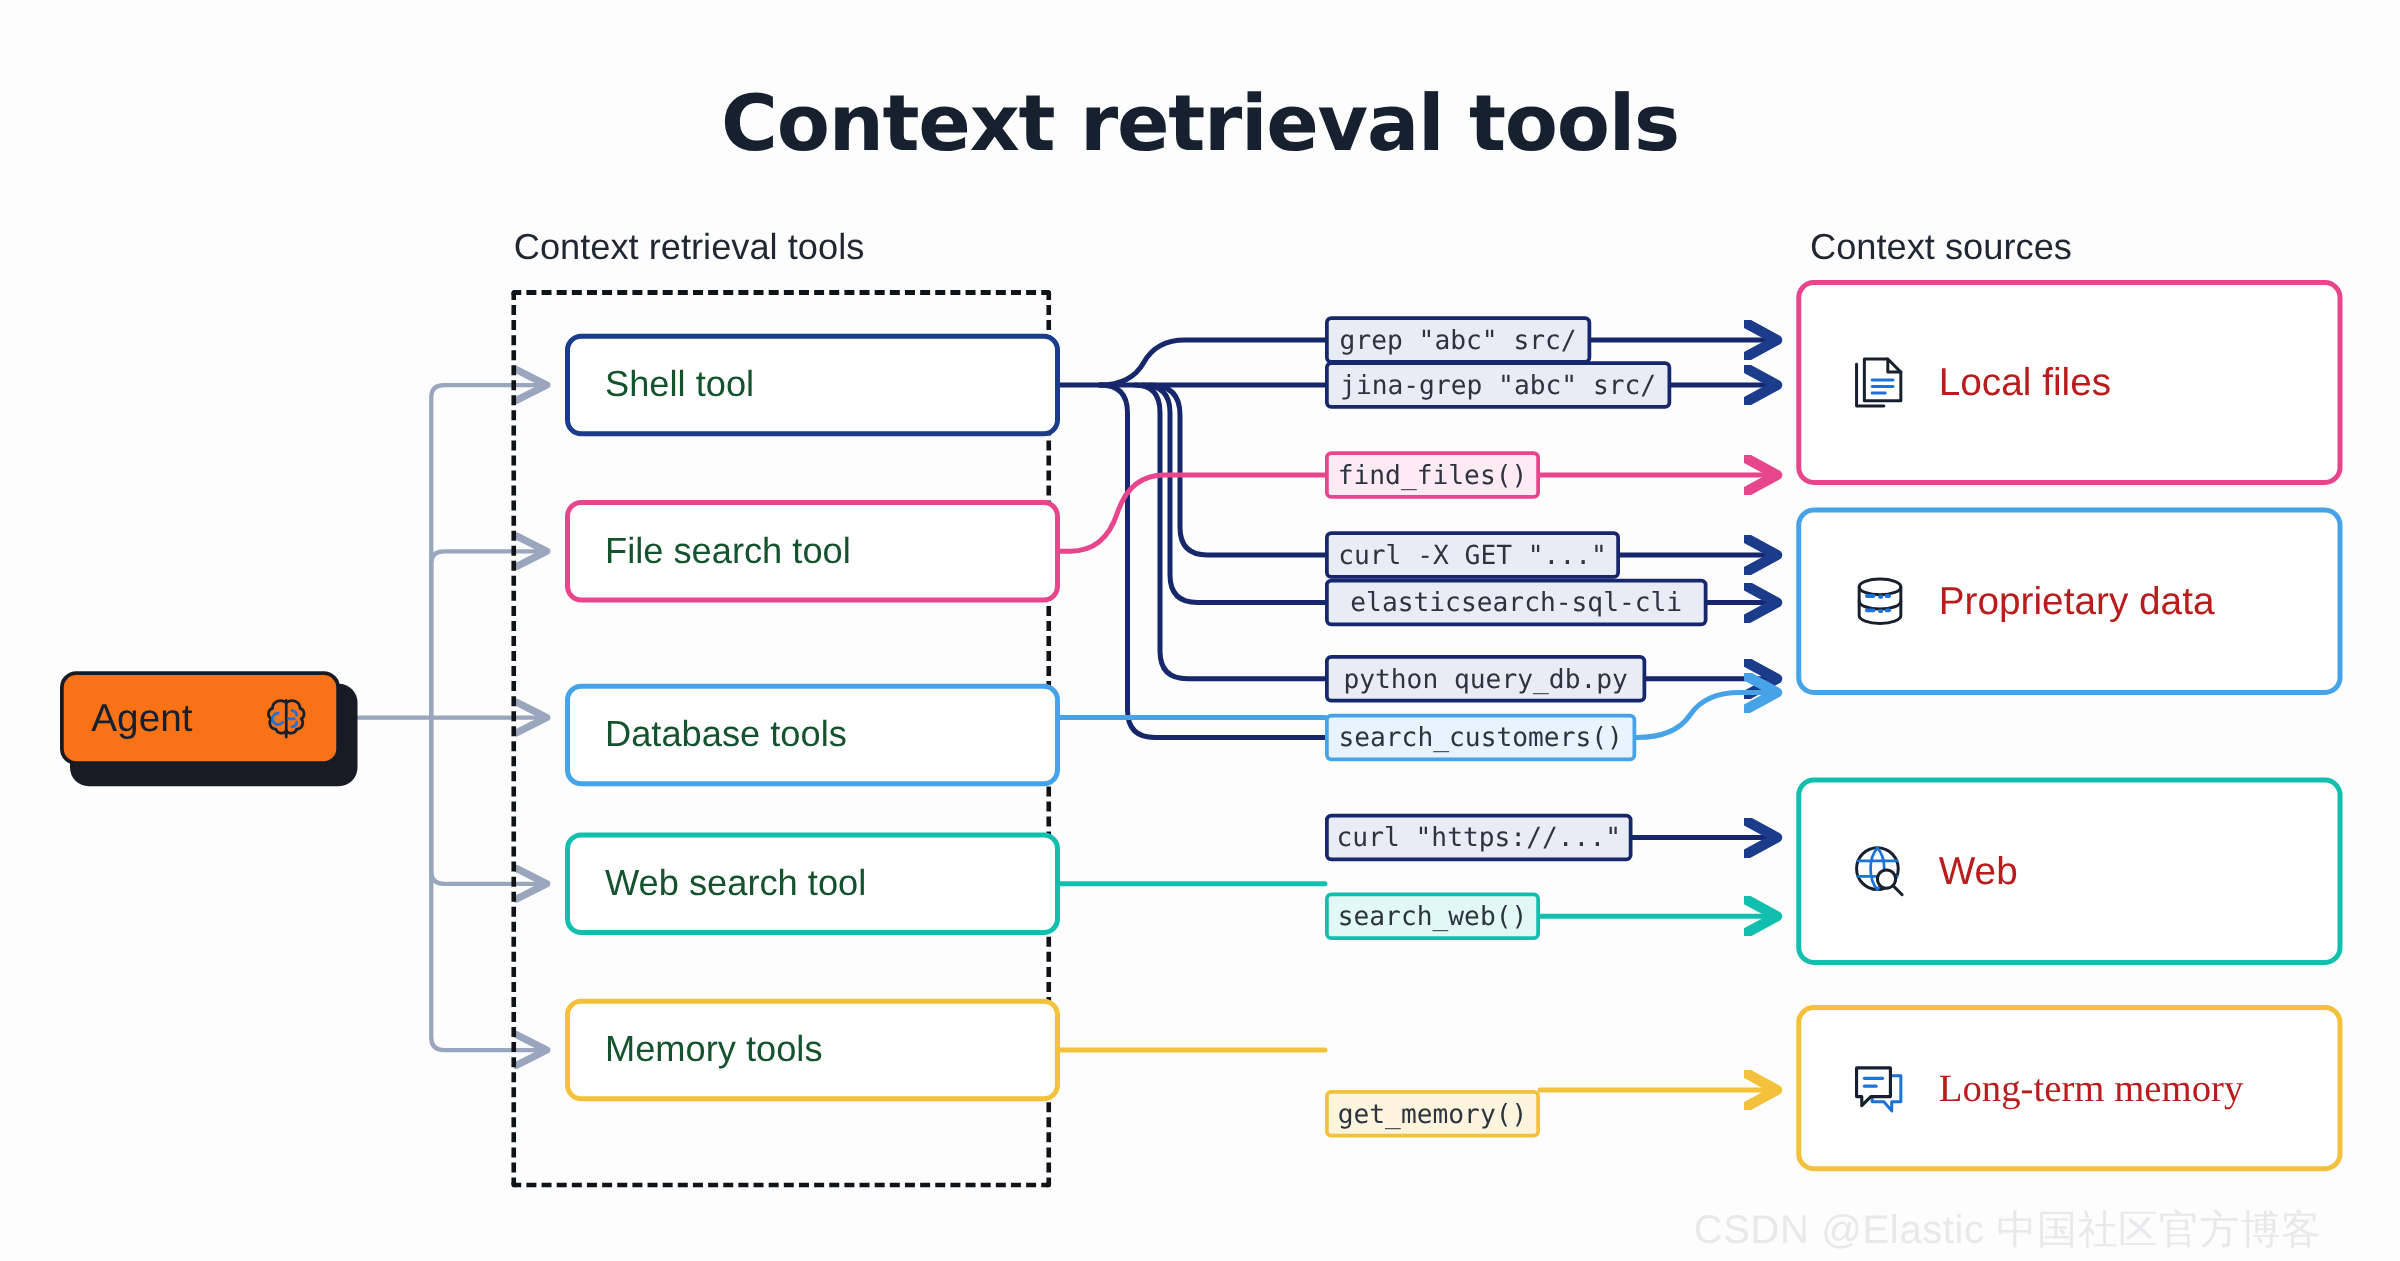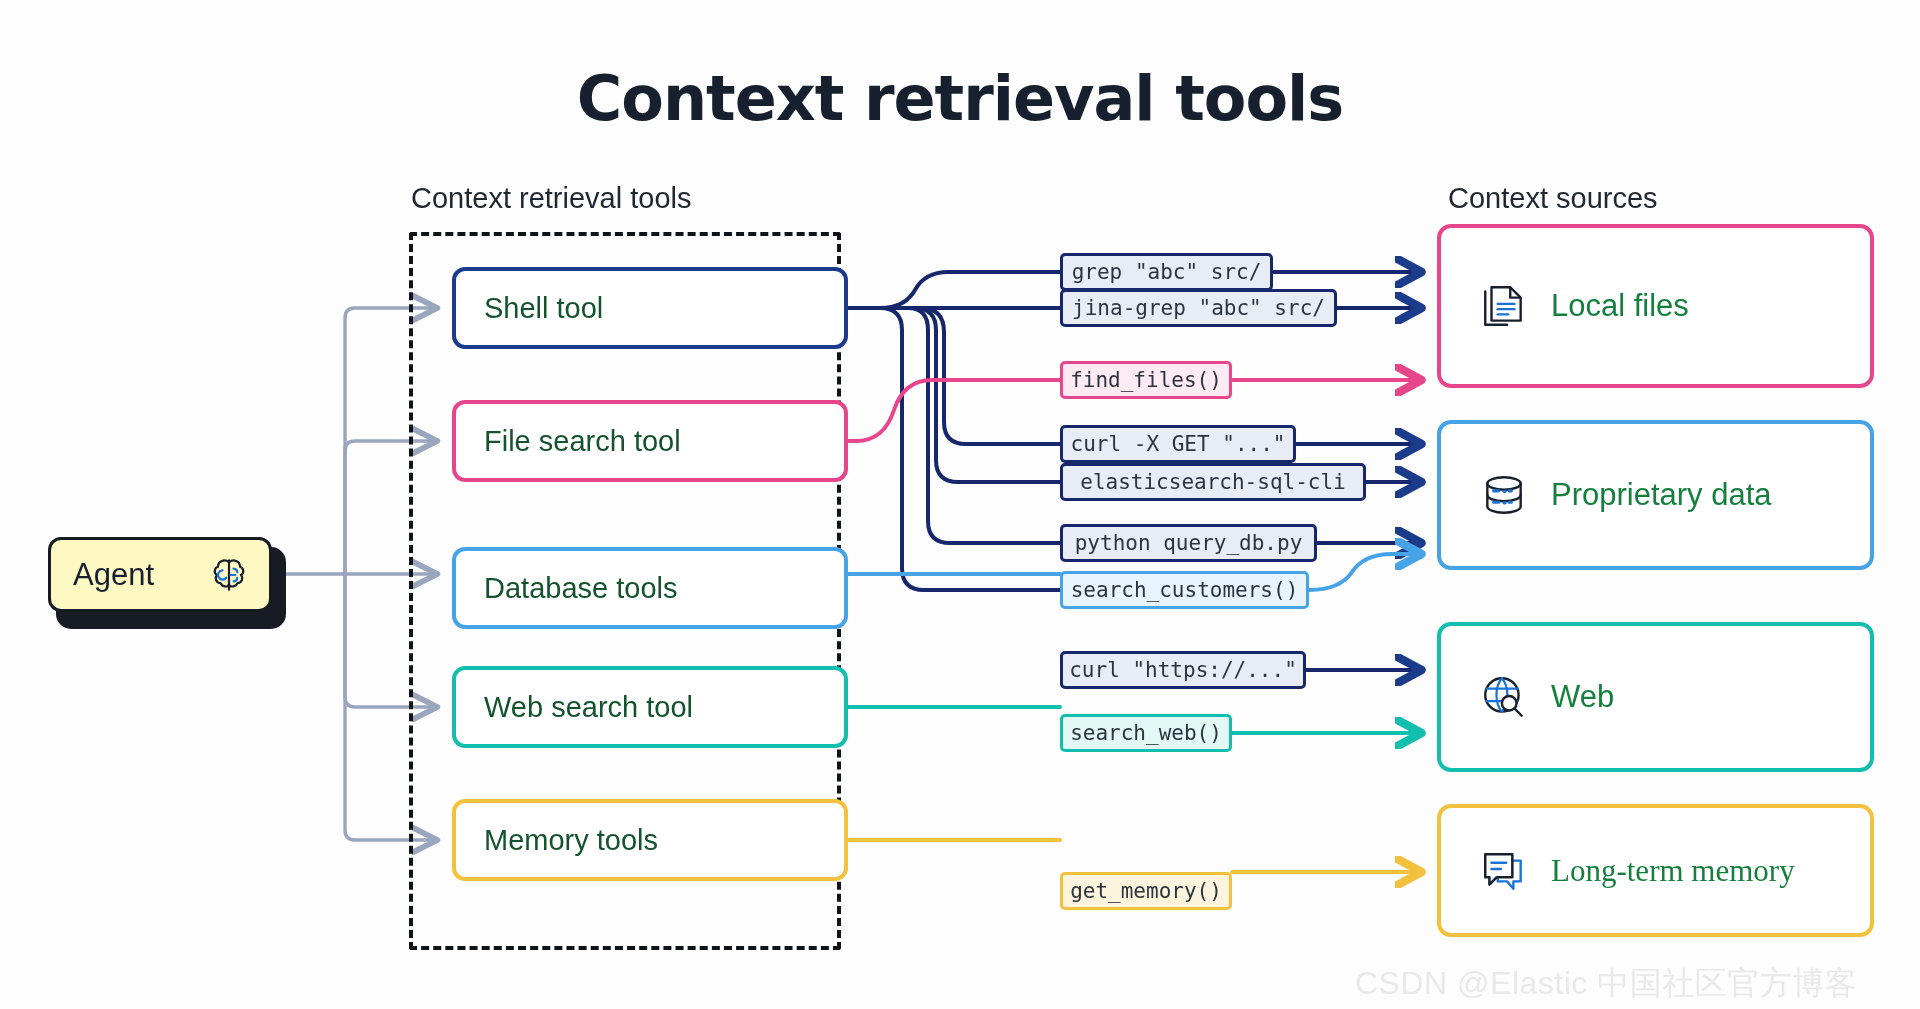--- a/index.html
+++ b/index.html
@@ -31,41 +31,41 @@
     background:transparent;
   }
 
   
   .agent-shadow{
     position:absolute;left:56px;top:547px;width:230px;height:82px;
     background:#171b24;border-radius:15px;
   }
   .agent{
     position:absolute;left:48px;top:537px;width:224px;height:75px;
-    background:#fef9c3;border:3px solid #171b24;border-radius:13px;
+    background:#f97316;border:3px solid #171b24;border-radius:13px;
     box-sizing:border-box;display:flex;align-items:center;
     justify-content:space-between;padding:0 18px 0 22px;
   }
   .agent-label{font-size:31px;color:#16202e;}
   .agent-icon{width:44px;height:44px;display:block;}
 
   
   .tool{
     position:absolute;left:452px;width:396px;height:82px;
     background:#ffffff;border:4px solid #000;border-radius:13px;
     box-sizing:border-box;display:flex;align-items:center;padding-left:28px;
     font-size:29px;color:#14532d;
   }
 
   
   .source{
     position:absolute;left:1437px;width:437px;
     background:#ffffff;border:4px solid #000;border-radius:14px;
     box-sizing:border-box;display:flex;align-items:center;padding-left:38px;
-    font-size:31px;color:#15803d;gap:22px;
+    font-size:31px;color:#b91c1c;gap:22px;
   }
   .source .sicon{width:50px;height:50px;flex:0 0 auto;display:block;}
 
   
   .cmd{
     position:absolute;height:38px;border:3px solid #000;border-radius:5px;
     box-sizing:border-box;display:flex;align-items:center;justify-content:center;
     padding:0 9px;white-space:nowrap;
     font-family:"DejaVu Sans Mono","Liberation Mono",monospace;
     font-size:21px;color:#2c3440;letter-spacing:0px;
@@ -251,21 +251,21 @@
         <g fill="none" stroke="#1b72d8" stroke-width="2.3" stroke-linecap="round">
           <path d="M18,22 L34,22"></path>
             <path d="M18,27 L34,27"></path>
             <path d="M18,32 L28,32"></path>
         </g>
       </svg>
     </span>
     <span>Local files</span>
   </div>
 
-  <div class="source" style="top:420px;height:150px;border-color:#47a3e8;">
+  <div class="source" style="top:406px;height:150px;border-color:#47a3e8;">
     <span>
       <svg class="sicon" viewBox="0 0 48 48">
         <g fill="none" stroke="#16202e" stroke-width="2.3" stroke-linejoin="round" stroke-linecap="round">
           <ellipse cx="24" cy="13" rx="16" ry="6"></ellipse>
           <path d="M8,13 L8,35 a16,6 0 0,0 32,0 L40,13"></path>
           <path d="M8,24 a16,6 0 0,0 32,0"></path>
         </g>
         <g stroke="#1b72d8" stroke-width="3" stroke-linecap="round">
           <path d="M14,20 L19,20"></path>
             <path d="M24,20.5 L25,20.5"></path>

